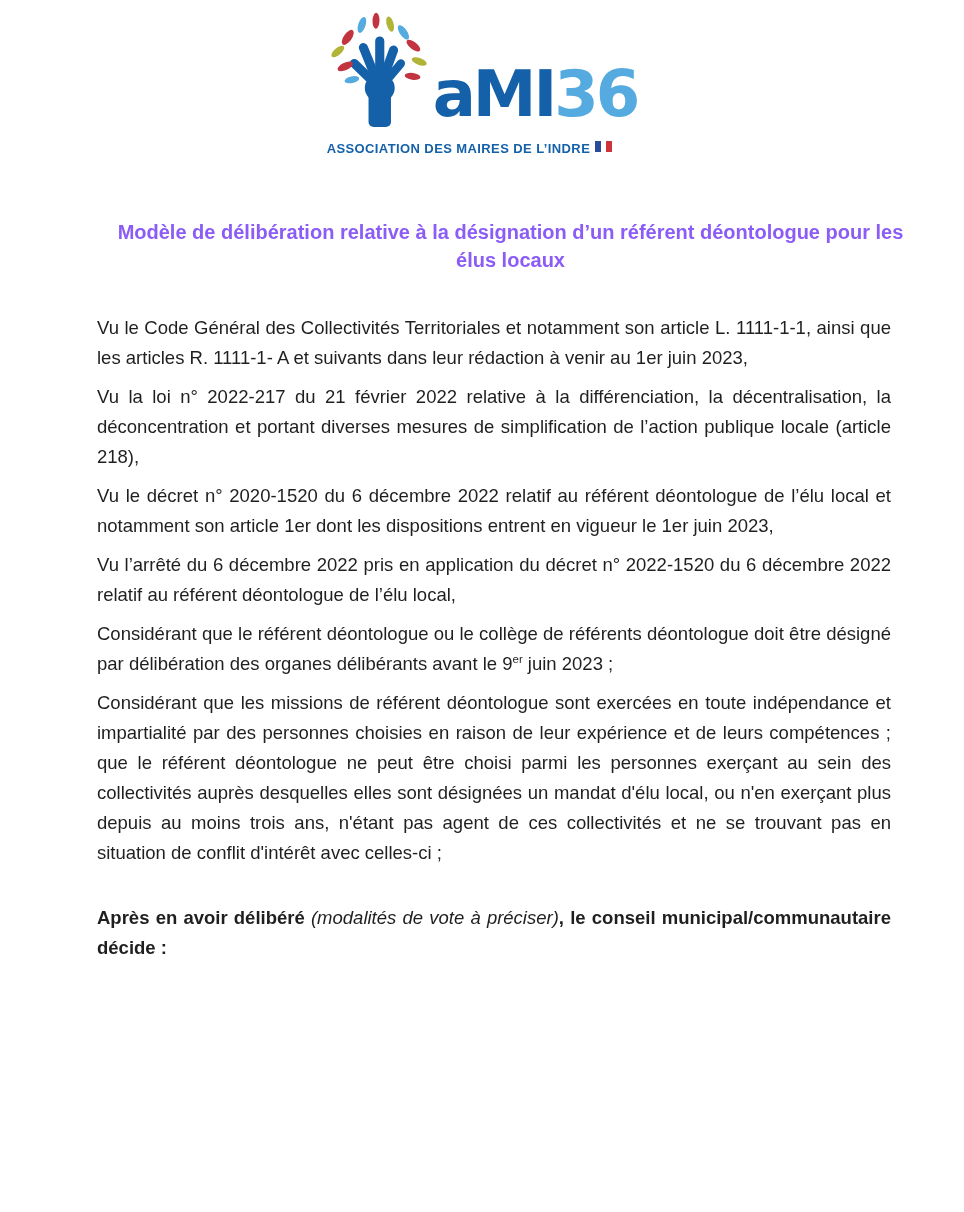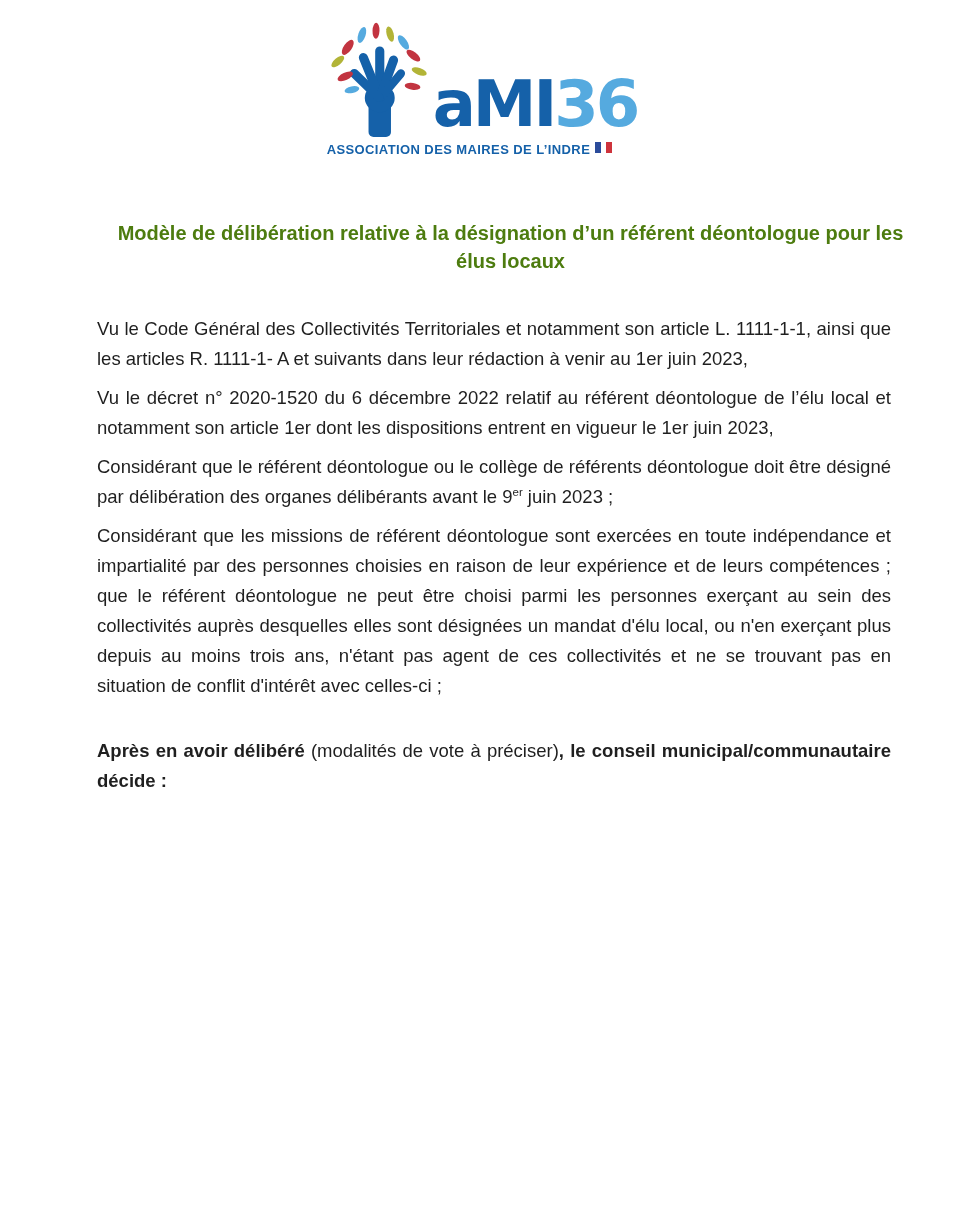--- a/index.html
+++ b/index.html
@@ -13,61 +13,61 @@
   }
   *{box-sizing:border-box;}
   html,body{margin:0;padding:0;}
   body{
     width:964px;height:1212px;
     background:#ffffff;
     overflow:hidden;
     font-family:"Liberation Sans",sans-serif;
     color:var(--text-color);
   }
-  .page{width:100%;height:100%;padding-top:22px;}
+  .page{width:100%;height:100%;padding-top:12px;}
 
   
   .logo-block{display:flex;justify-content:center;}
   .logo-inner{display:inline-flex;flex-direction:column;align-items:flex-start;}
   .logo-row{display:flex;align-items:flex-end;}
   .hand-icon{width:108px;height:118px;flex:0 0 auto;}
   .brand{
     font-family:"DejaVu Sans","Liberation Sans",sans-serif;
     font-weight:bold;font-size:64px;line-height:1;
     letter-spacing:-3px;margin:0 0 4px -2px;
   }
   .brand-main{color:var(--dark-blue);}
   .brand-num{color:var(--light-blue);}
-  .tagline-row{display:flex;margin-top:2px;}
+  .tagline-row{display:flex;margin-top:11px;}
   .tagline{
     color:var(--dark-blue);font-weight:bold;font-size:13px;
     letter-spacing:0.4px;white-space:nowrap;
   }
   .flag{display:inline-flex;width:17px;height:11px;margin-left:5px;}
   .flag i{display:block;height:100%;}
   .flag .fb{background:var(--flag-blue);width:6px;}
   .flag .fw{background:#ffffff;width:5px;}
   .flag .fr{background:var(--flag-red);width:6px;}
 
   
   .doc-title{
     margin:62px 40px 0 97px;
     font-size:20px;font-weight:700;line-height:28px;
-    text-align:center;color:#4d7c0f;
+    text-align:center;color:#8b5cf6;
   }
   .doc-body{
     margin:39px 73px 0 97px;
     font-size:18.5px;line-height:30px;
     text-align:justify;
   }
   .doc-body p{margin:0 0 9px 0;}
   .doc-body p.spacer{height:26px;margin:0;}
   .doc-body sup{font-size:0.62em;line-height:0;}
   .run-b{font-weight:700;}
-  .run-i{}
+  .run-i{font-style:italic;}
 </style>
 </head>
 <body>
 
 <div class="page">
 
   <header class="logo-block">
     <div class="logo-inner">
       <div class="logo-row">
         <svg class="hand-icon" viewBox="0 0 130 135" aria-hidden="true">
@@ -104,20 +104,22 @@
             <i class="fr"></i>
           </span>
       </div>
     </div>
   </header>
 
   <h1 class="doc-title">Modèle de délibération relative à la désignation d’un référent déontologue pour les élus locaux</h1>
 
   <main class="doc-body">
       <p><span>Vu le Code Général des Collectivités Territoriales et notamment son article L. 1111-1-1, ainsi que les articles R. 1111-1- A et suivants dans leur rédaction à venir au 1er juin 2023,</span></p>
+      <p><span>Vu la loi n° 2022-217 du 21 février 2022 relative à la différenciation, la décentralisation, la déconcentration et portant diverses mesures de simplification de l’action publique locale (article 218),</span></p>
       <p><span>Vu le décret n° 2020-1520 du 6 décembre 2022 relatif au référent déontologue de l’élu local et notamment son article 1er dont les dispositions entrent en vigueur le 1er juin 2023,</span></p>
+      <p><span>Vu l’arrêté du 6 décembre 2022 pris en application du décret n° 2022-1520 du 6 décembre 2022 relatif au référent déontologue de l’élu local,</span></p>
       <p><span>Considérant que le référent déontologue ou le collège de référents déontologue doit être désigné par délibération des organes délibérants avant le 9</span><sup>er</sup><span> juin 2023 ;</span></p>
       <p><span>Considérant que les missions de référent déontologue sont exercées en toute indépendance et impartialité par des personnes choisies en raison de leur expérience et de leurs compétences ; que le référent déontologue ne peut être choisi parmi les personnes exerçant au sein des collectivités auprès desquelles elles sont désignées un mandat d'élu local, ou n'en exerçant plus depuis au moins trois ans, n'étant pas agent de ces collectivités et ne se trouvant pas en situation de conflit d'intérêt avec celles-ci ;</span></p>
       <p class="spacer"></p>
       <p><span class="run-b">Après en avoir délibéré </span><span class="run-i">(modalités de vote à préciser)</span><span class="run-b">, le conseil municipal/communautaire décide :</span></p>
     </main>
 
 </div>
 
 </body></html>

